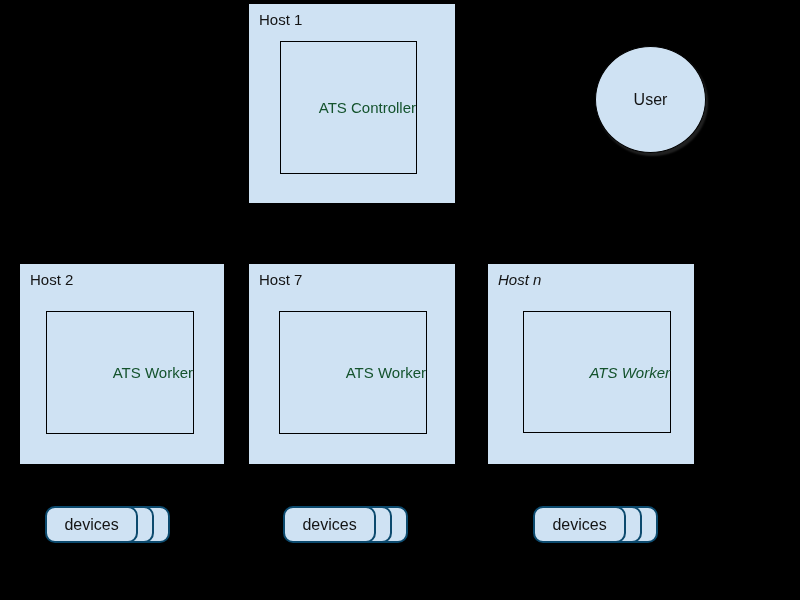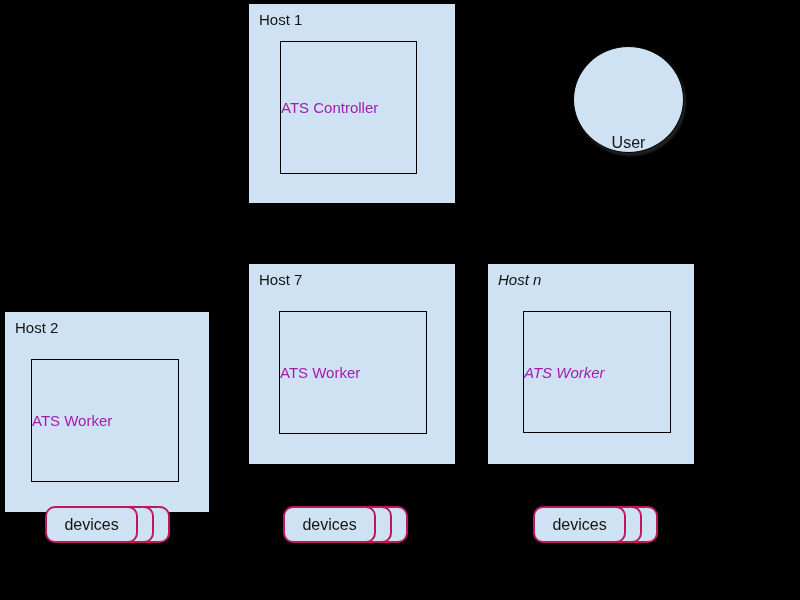--- a/index.html
+++ b/index.html
@@ -33,71 +33,71 @@
     color: #141414;
     white-space: nowrap;
   }
   .inner-box {
     position: absolute;
     background: #cfe2f3;
     border: 1px solid #000000;
     box-sizing: border-box;
     display: flex;
     align-items: center;
-    justify-content: flex-start;
+    justify-content: flex-end;
     font-size: 15px;
-    color: #a21caf;
+    color: #14532d;
     text-align: center;
   }
   .user-circle {
     position: absolute;
-    left: 573px;
+    left: 595px;
     top: 46px;
     width: 111px;
     height: 107px;
     background: #cfe2f3;
     border: 1px solid #000000;
     box-sizing: border-box;
     border-radius: 50%;
     display: flex;
-    align-items: flex-end;
+    align-items: center;
     justify-content: center;
     font-size: 16px;
     color: #141414;
     box-shadow: 2px 3px 2px rgba(60,60,60,0.55);
   }
   .devices-stack {
     position: absolute;
     width: 126px;
     height: 38px;
   }
   .devices-card {
     position: absolute;
     top: 0;
     width: 93px;
     height: 37px;
     background: #cfe2f3;
-    border: 2px solid #be185d;
+    border: 2px solid #0c4a6e;
     box-sizing: border-box;
     border-radius: 10px;
   }
   .devices-card.back2 { left: 32px; }
   .devices-card.back1 { left: 16px; }
   .devices-card.front {
     left: 0;
     display: flex;
     align-items: center;
     justify-content: center;
     font-size: 16px;
     color: #141414;
   }
   
   #host1 { left: 248px; top: 3px;   width: 208px; height: 201px; }
   #host1 .inner-box { left: 31px; top: 37px; width: 137px; height: 133px; }
-  #host2 { left: 4px;  top: 263px; width: 206px; height: 202px; margin-top: 48px; }
+  #host2 { left: 19px;  top: 263px; width: 206px; height: 202px; }
   #host2 .inner-box { left: 26px; top: 47px; width: 148px; height: 123px; }
   #host3 { left: 248px; top: 263px; width: 208px; height: 202px; }
   #host3 .inner-box { left: 30px; top: 47px; width: 148px; height: 123px; }
   #hostn { left: 487px; top: 263px; width: 208px; height: 202px; font-style: italic; }
   #hostn .inner-box { left: 35px; top: 47px; width: 148px; height: 122px; }
   #devices1 { left: 45px;  top: 506px; }
   #devices2 { left: 283px; top: 506px; }
   #devices3 { left: 533px; top: 506px; }
 </style>
 </head>

